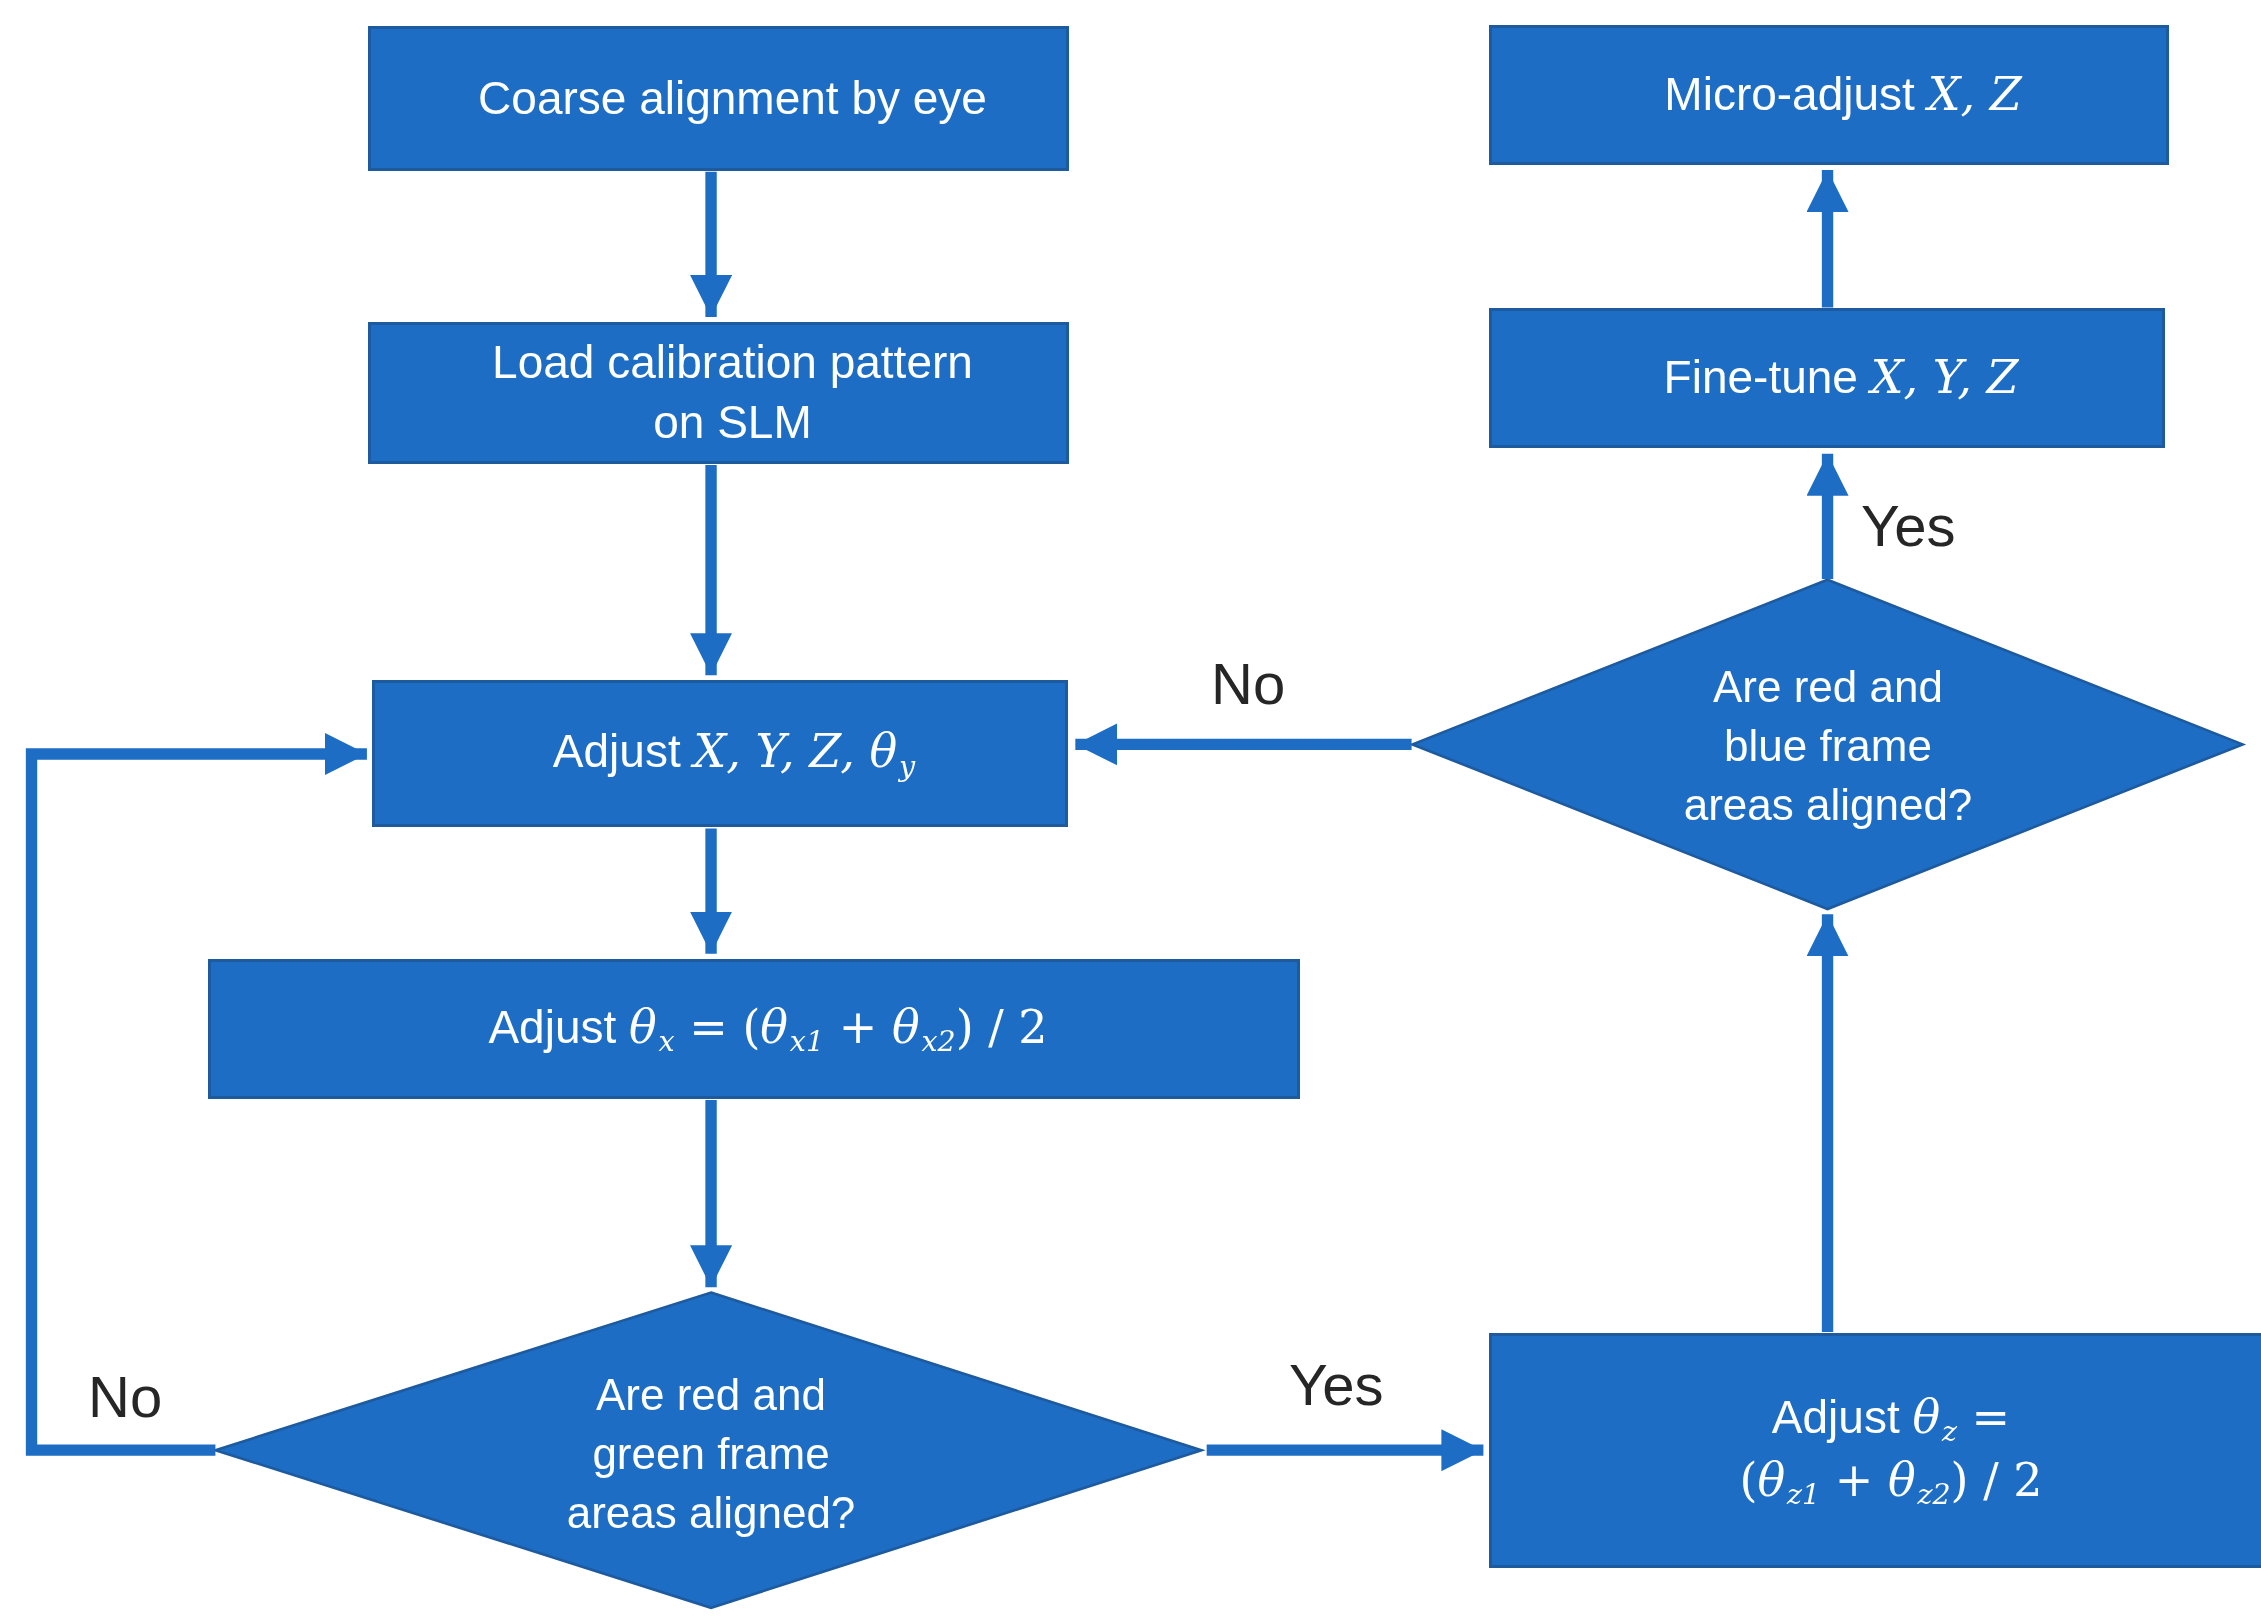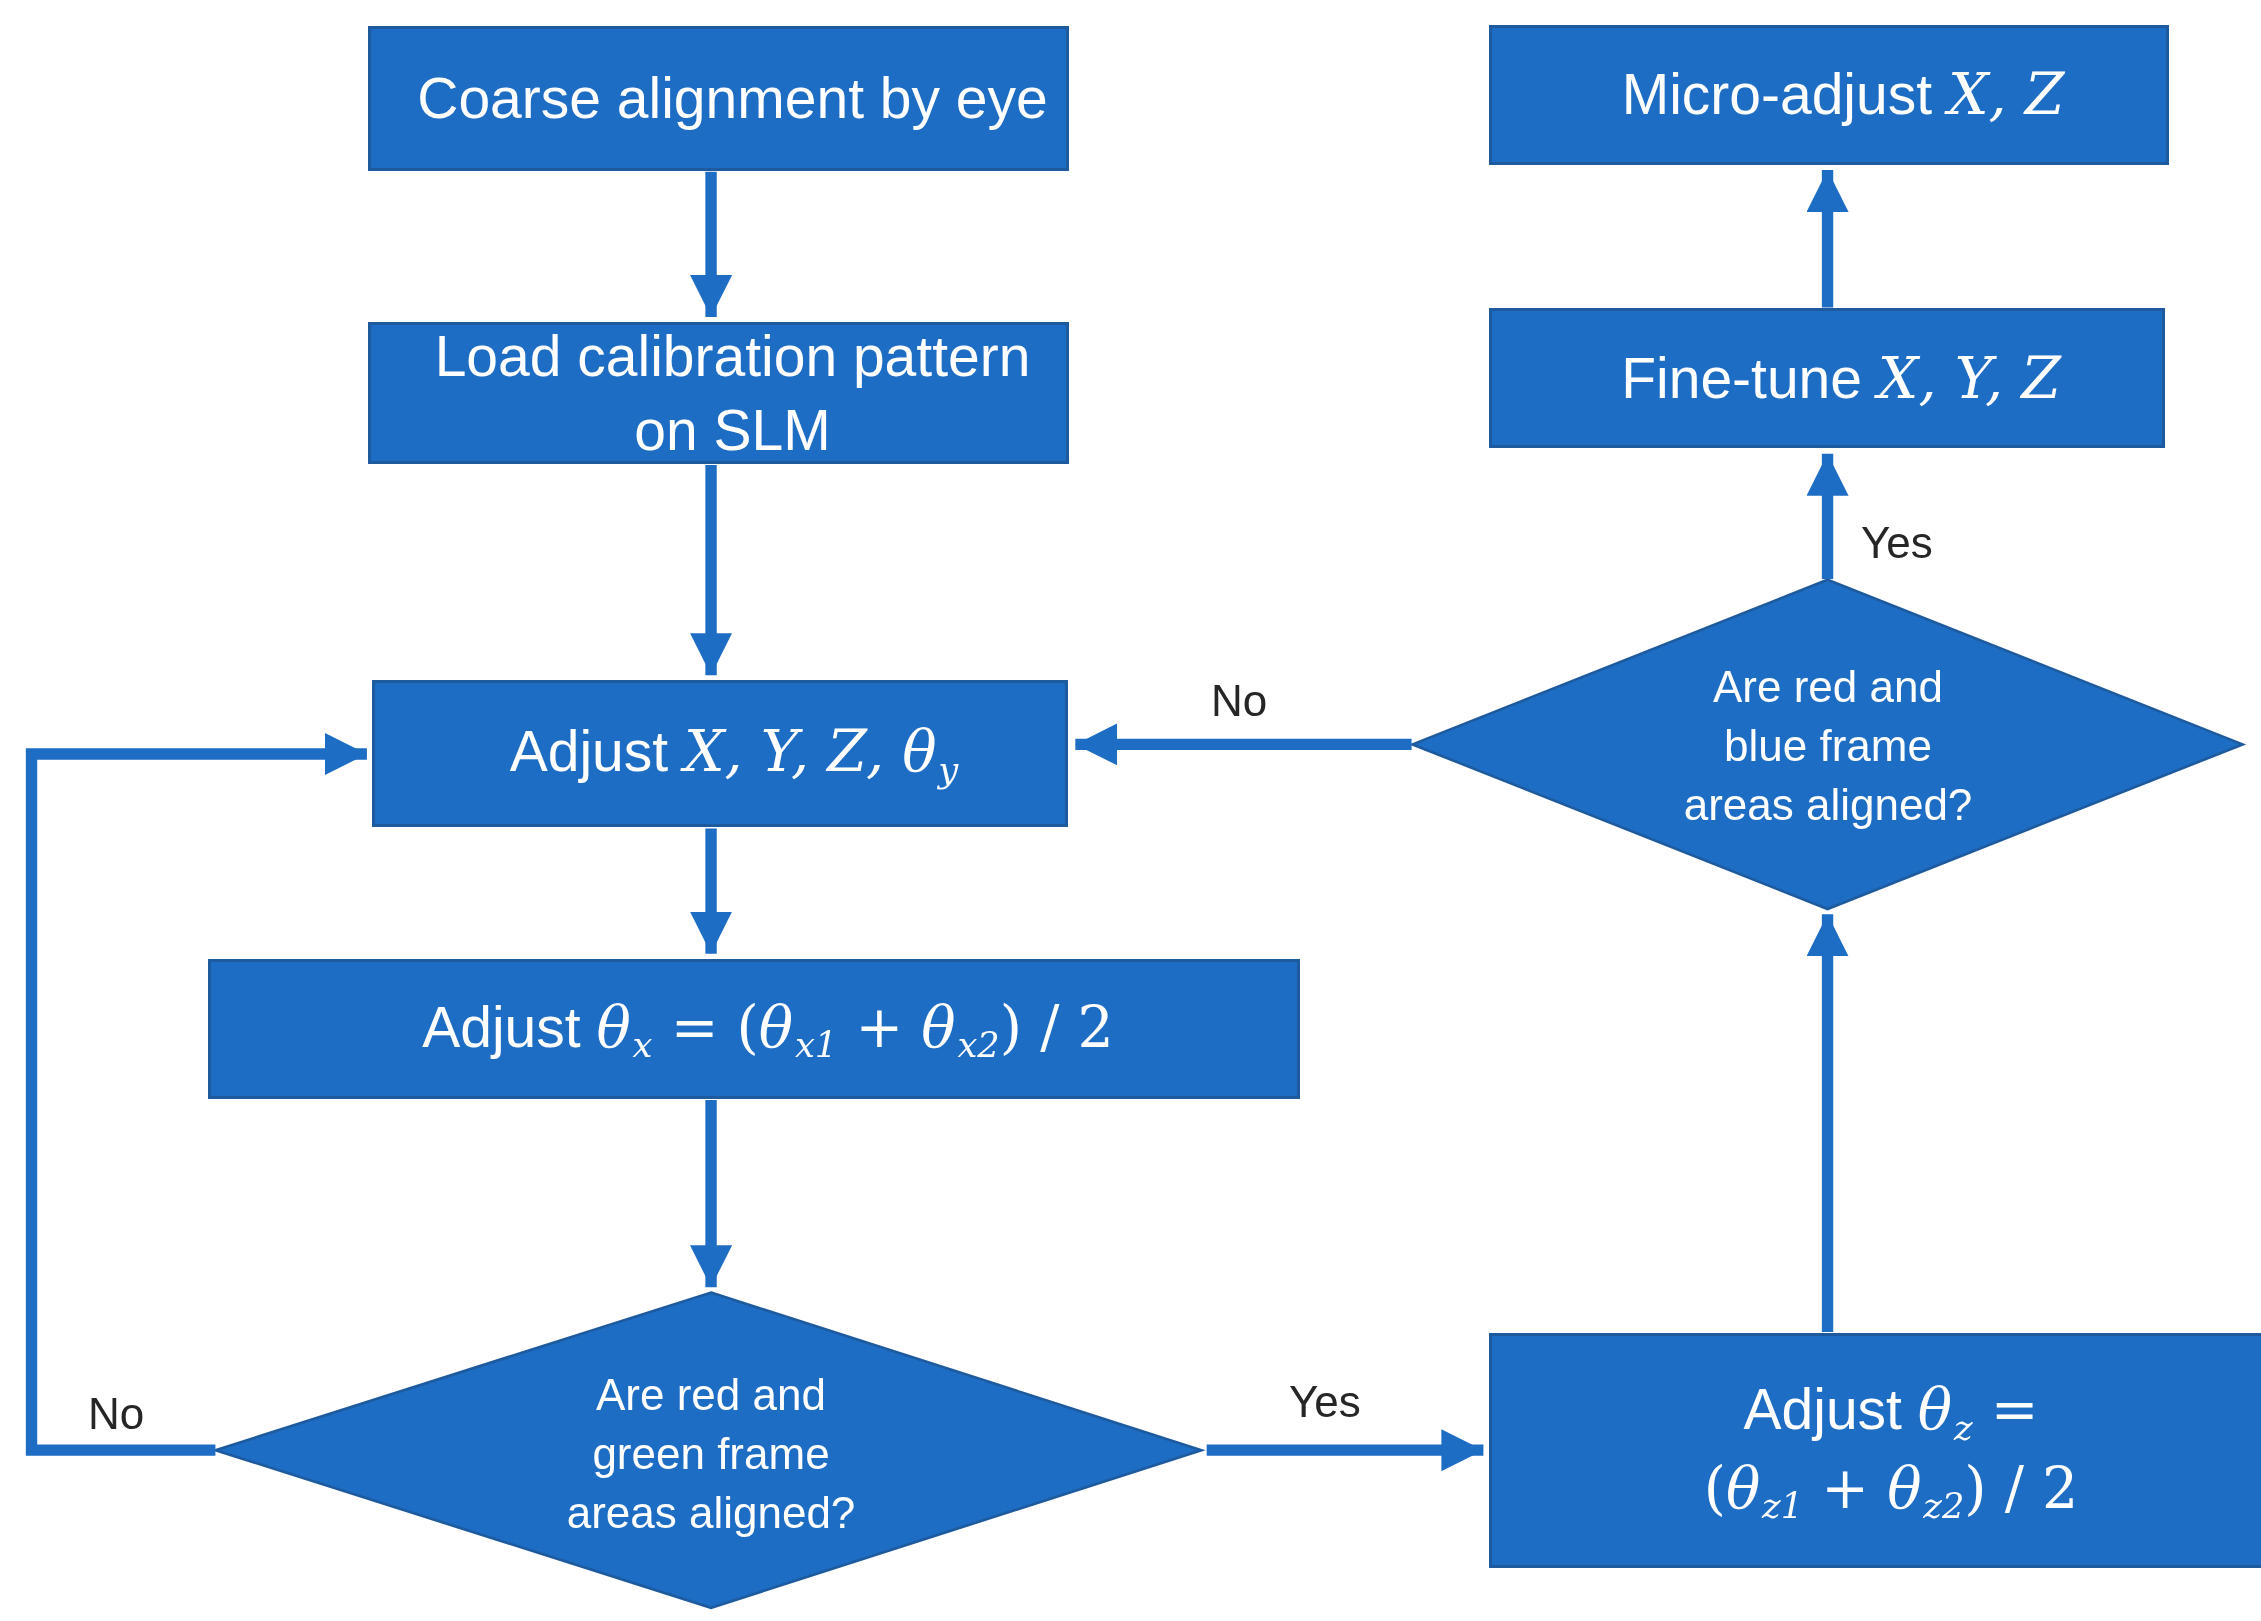--- a/index.html
+++ b/index.html
@@ -37,40 +37,39 @@
   .node-box {
     position: absolute;
     box-sizing: border-box;
     background: var(--shape_fill, #1e6dc4);
     border: 3.5px solid var(--shape_border, #1d5a9e);
     color: var(--text, #fff);
     display: flex;
     align-items: center;
     justify-content: center;
     text-align: center;
-    font-size: 57px;
+    font-size: 46px;
     line-height: 1.3;
     padding-left: 28px;
   }
   .diamond-label {
     position: absolute;
     transform: translate(-50%, -50%);
     color: var(--text, #fff);
     font-size: 44px;
     line-height: 1.34;
     text-align: center;
     white-space: nowrap;
   }
   .diamond-label span { display: block; }
   .edge-label {
     position: absolute;
     color: var(--label_text, #262626);
-    font-size: 44px;
+    font-size: 58px;
     line-height: 1;
-    margin-top: 24px;
   }
   .math {
     font-family: "DejaVu Serif", serif;
     font-style: italic;
   }
   .mathu {
     font-family: "DejaVu Serif", serif;
     font-style: normal;
   }
   .sub {

